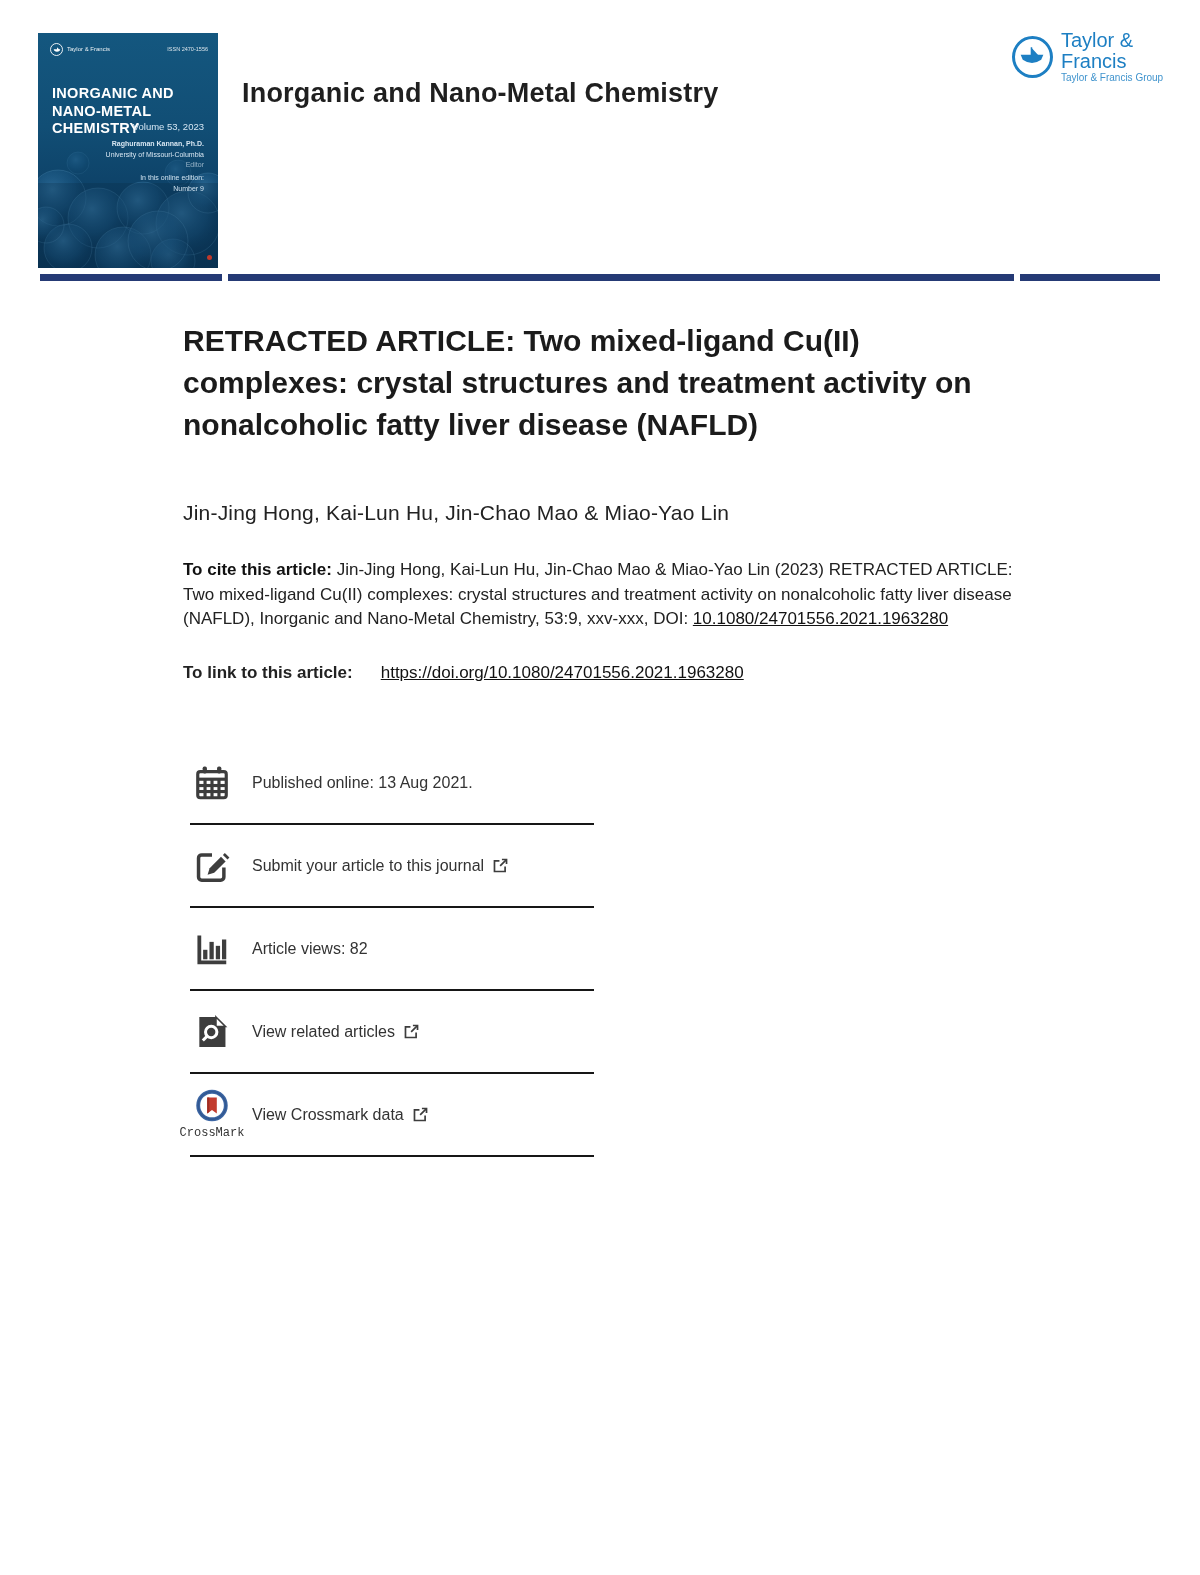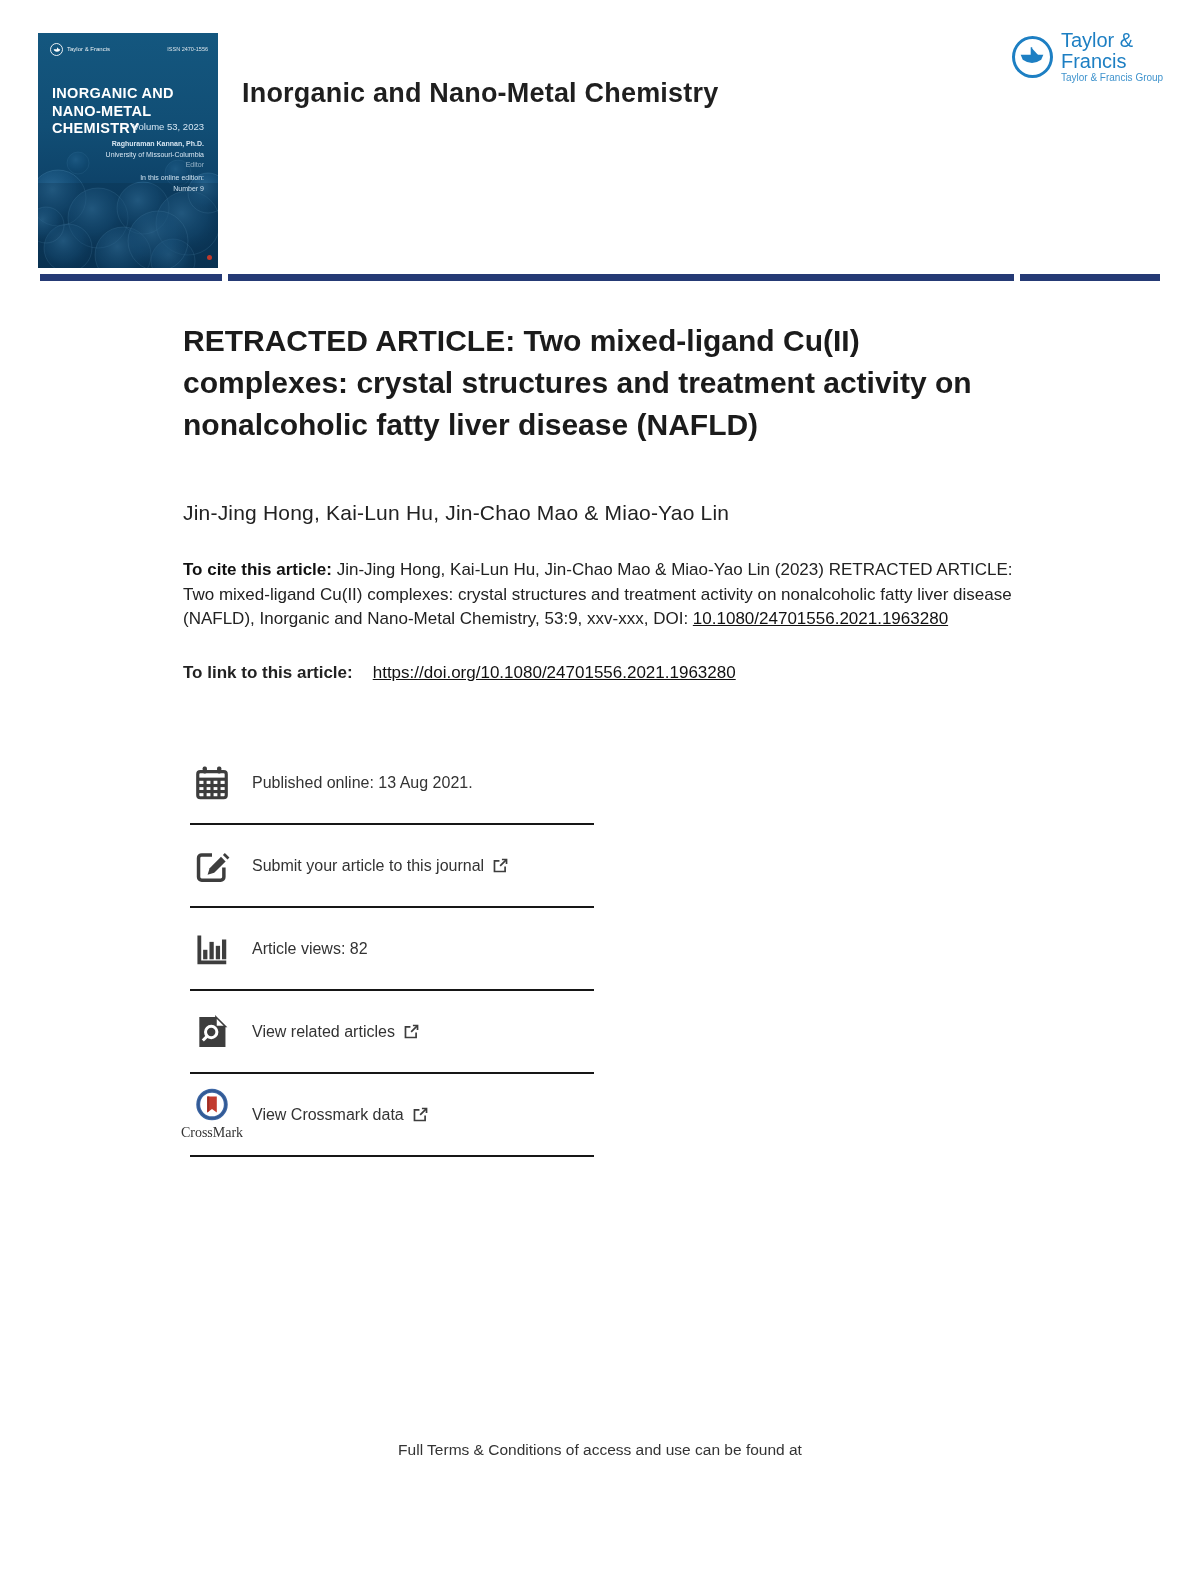--- a/index.html
+++ b/index.html
@@ -89,35 +89,35 @@
   }
   .cite-block {
     position:absolute; left:183px; top:558px; width:845px;
     font-size:17px; line-height:1.45; color:#222;
   }
   .cite-block b { color:#111; }
   .link-line {
     position:absolute; left:183px; top:663px; width:845px;
     font-size:17px; color:#222;
   }
-  .link-line b { margin-right:20px; }
+  .link-line b { margin-right:28px; }
 
   
   .actions { position:absolute; left:190px; top:742px; width:404px; }
   .action-row {
     display:flex; align-items:center; gap:18px;
     height:83px; border-bottom:2px solid #161616;
   }
   .action-icon { width:44px; display:flex; justify-content:center; position:relative; flex:0 0 44px; }
   .action-icon svg { width:38px; height:38px; }
   .action-label { font-size:16px; color:#333; display:flex; align-items:center; gap:8px; }
   .ext-icon svg { width:17px; height:17px; display:block; }
   .crossmark-wrap { display:flex; flex-direction:column; align-items:center; }
   .crossmark-wrap svg { width:36px; height:36px; }
-  .crossmark-caption { font-size:14px; color:#333; margin-top:1px; font-family:Liberation Serif, serif; }
+  .crossmark-caption { font-size:12px; color:#333; margin-top:1px; font-family:Liberation Mono, monospace; }
 
   
   .footer {
     position:absolute; left:0; top:1438px; width:100%;
     text-align:center; font-size:15.5px; line-height:1.55; color:#333;
   }
 </style>
 </head>
 <body>
 
@@ -303,16 +303,15 @@
             <path d="M14 3.5 H20.5 V10"></path>
             <line x1="20" y1="4" x2="11.5" y2="12.5"></line>
           </svg>
         </span>
       </span>
     </div>
 
   </div>
 
   <div class="footer">
-    <div>Full Terms &amp; Conditions of access and use can be found at</div>
   </div>
 
 </div>
 
 </body></html>

